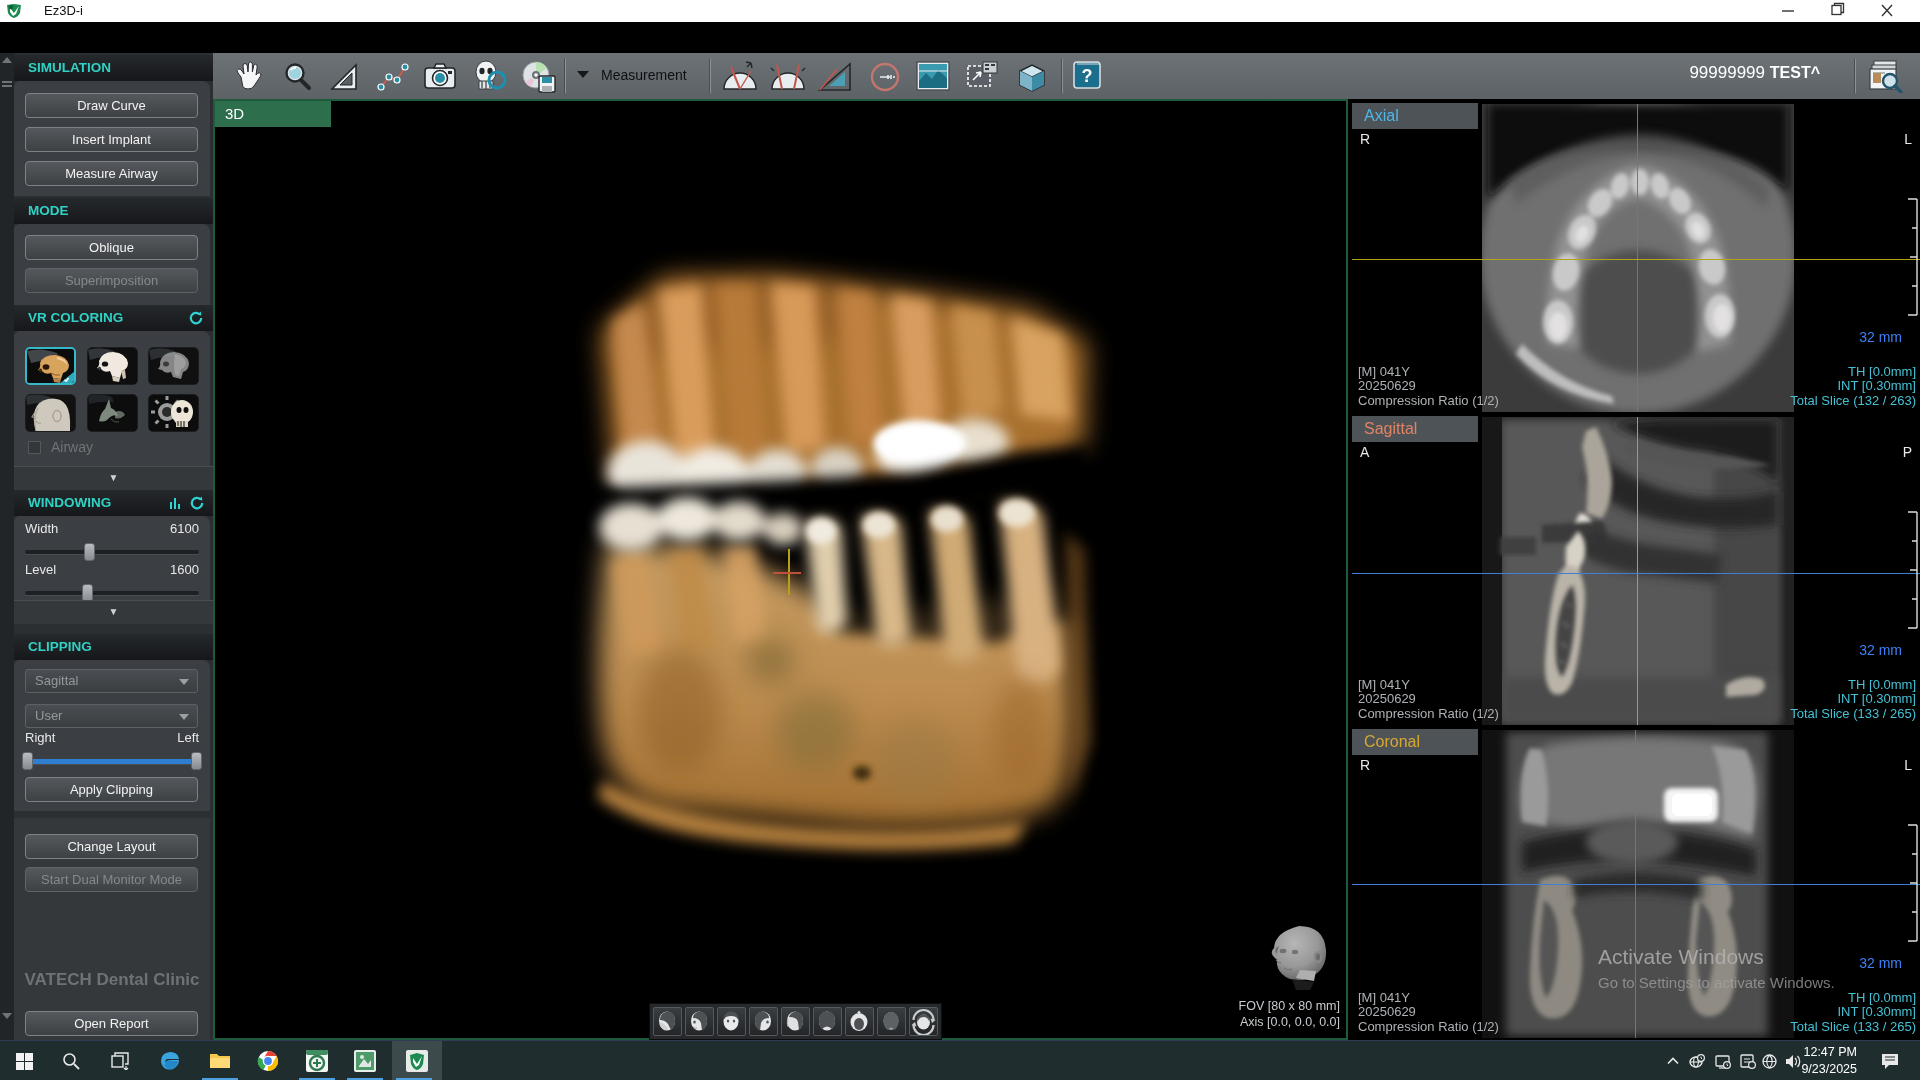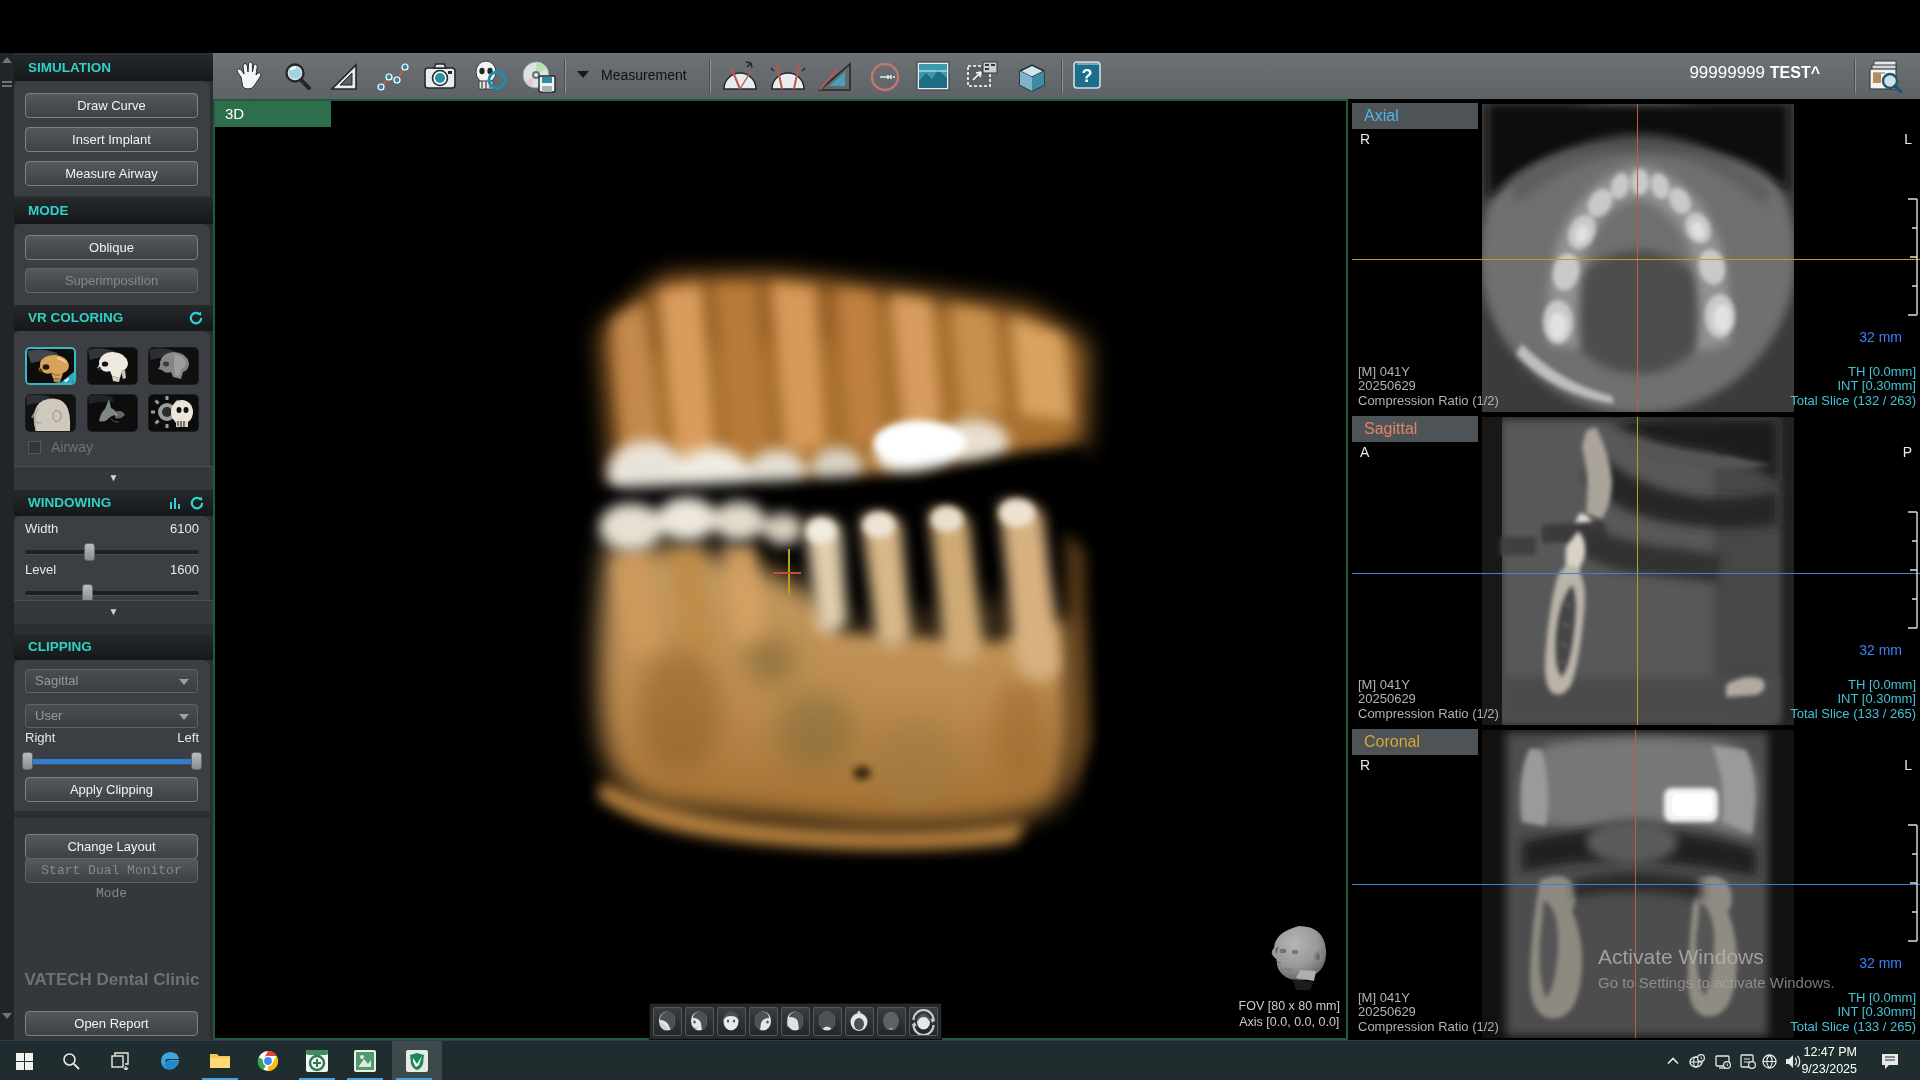--- a/index.html
+++ b/index.html
@@ -39,39 +39,53 @@
 .dd:after { content:""; position:absolute; right:8px; top:9px; border-left:5px solid transparent; border-right:5px solid transparent; border-top:6px solid #9b9fa3; }
 .slider { position:absolute; left:25px; width:175px; height:4px; background:#1e2124; border-radius:2px; box-shadow:0 1px 0 #4a4e52; }
 .shandle { position:absolute; top:-7px; width:11px; height:18px; border-radius:3px; background:linear-gradient(#b9bdc1,#888c90); border:1px solid #63676b; }
 .slbl { position:absolute; color:#e8e8e8; font-size:13px; }
 
 
 #view3d { left:213px; top:99px; width:1135px; height:941px; background:#000; border:2px solid #1f5a3c; }
 #lbl3d { left:0px; top:0px; width:116px; height:26px; background:#2d6e4c; color:#fff; font-size:15px; line-height:26px; padding-left:10px; }
 #viewicons { left:434px; top:902px; display:flex; gap:3px; background:#26292b; border:1px solid #0c0d0e; padding:3px; }
 .vicon { width:29px; height:29px; background:linear-gradient(#3a3e41,#232527); border:1px solid #55595d; border-radius:2px; position:relative; }
-#fovtxt { right:6px; bottom:8px; color:#c9cdd0; font-size:12.5px; text-align:center; line-height:16px; }
+#fovtxt { right:6px; bottom:8px; color:#c9cdd0; font-size:12.5px; text-align:right; line-height:16px; }
 
 
 .panel { left:1352px; width:568px; height:309px; background:#000; }
 .phead { position:absolute; left:0; top:0; width:126px; height:26px; background:#4e5358; font-size:16px; line-height:25px; padding-left:12px; }
 .rl { position:absolute; color:#e8e8e8; font-size:14px; }
 .mm32 { position:absolute; right:18px; color:#3b82f6; font-size:14px; }
 .pinfo { position:absolute; left:6px; bottom:4px; color:#aeb2b5; font-size:13px; line-height:14.5px; }
 .pti { position:absolute; right:4px; bottom:4px; color:#45c2d6; font-size:13px; line-height:14.5px; text-align:right; }
 
 
 #taskbar { left:0; top:1040px; width:1920px; height:40px; background:#1f2d2e; border-top:1px solid #2e3c55; }
 .tbicon { position:absolute; top:0; width:44px; height:40px; display:flex; align-items:center; justify-content:center; }
 #clock { position:absolute; right:63px; top:3px; color:#fff; font-size:12.5px; text-align:right; line-height:17px; }
 </style>
 </head>
 <body>
 <div id="app">
 
+  <div id="titlebar" class="abs">
+    <svg class="abs" style="left:6px;top:3px;" width="16" height="16" viewBox="0 0 16 16">
+        <path d="M1 2 L8 1 L15 2 L14 10 Q12 14 8 15 Q4 14 2 10 Z" fill="#1c8a50"></path>
+        <path d="M4 5 l4 5 5 -7 -3 8 -3 2 -3 -4z" fill="#fff"></path>
+        <circle cx="5" cy="4" r="2.2" fill="#0d6038"></circle>
+      </svg>
+    <div id="titletext" class="abs">Ez3D-i</div>
+    <svg class="abs" style="right:18px;top:0px;" width="128" height="22" viewBox="0 0 128 22">
+      <path d="M8 11 H20" stroke="#333" stroke-width="1.4"></path>
+      <rect x="58" y="5.5" width="9" height="9" fill="none" stroke="#333" stroke-width="1.3"></rect>
+      <path d="M60.5 5.5 V3.5 H69.5 V12.5 H67" fill="none" stroke="#333" stroke-width="1.3"></path>
+      <path d="M108 5 L118 16 M118 5 L108 16" stroke="#333" stroke-width="1.4"></path>
+    </svg>
+  </div>
 
 
   <div id="toolbar" class="abs">
 
     <svg class="abs" style="left:18px;top:6px;" width="34" height="34" viewBox="0 0 34 34">
         <g fill="#f4f6f7" stroke="#2a2e31" stroke-width="1">
           <path d="M10 18 L7 14 Q5 11 7.5 10 Q9.5 9.5 11 12 L13 15 L12 7 Q12 4.5 14 4.5 Q16 4.5 16.3 7 L17 13 L17.5 5 Q17.8 2.8 19.6 3 Q21.4 3.2 21.4 5.5 L21.4 13 L22.6 7 Q23 4.8 24.8 5.2 Q26.4 5.6 26.2 8 L25 16 L26.5 14.5 Q28.3 13 29.5 14.5 Q30.5 16 29 18 L23 27 Q21 30 17 30 Q13.5 30 11.8 27.5 Z"></path>
         </g>
       </svg>
 
@@ -331,21 +345,21 @@
       <div class="slbl" style="right:11px;top:70px;">Left</div>
       <div class="slider" style="left:11px;top:99px;width:174px;background:#2e7fd0;height:5px;">
         <div class="shandle" style="left:-3px;top:-7px;"></div>
           <div class="shandle" style="right:-3px;top:-7px;"></div>
       </div>
       <div class="sbtn" style="top:117px;">Apply Clipping</div>
     </div>
 
     <div class="spanel abs" style="top:765px;height:222px;border-radius:0;background:#34383b;">
       <div class="sbtn" style="top:16px;">Change Layout</div>
-      <div class="sbtn dis" style="top:40px;font-family:Liberation Mono, monospace;">Start Dual Monitor Mode</div>
+      <div class="sbtn dis" style="top:49px;">Start Dual Monitor Mode</div>
       <div style="position:absolute;left:0;top:152px;width:100%;text-align:center;color:#6d7276;font-size:17px;font-weight:bold;">VATECH Dental Clinic</div>
     </div>
     <div class="sbtn abs" style="left:25px;top:958px;width:173px;">Open Report</div>
   </div>
 
   <div id="view3d" class="abs">
     <svg class="abs" style="left:0;top:-10px;" width="1131" height="937" viewBox="0 0 1131 937">
       <defs>
         <filter id="b18" x="-40%" y="-40%" width="180%" height="180%">
             <feGaussianBlur stdDeviation="13"></feGaussianBlur>

